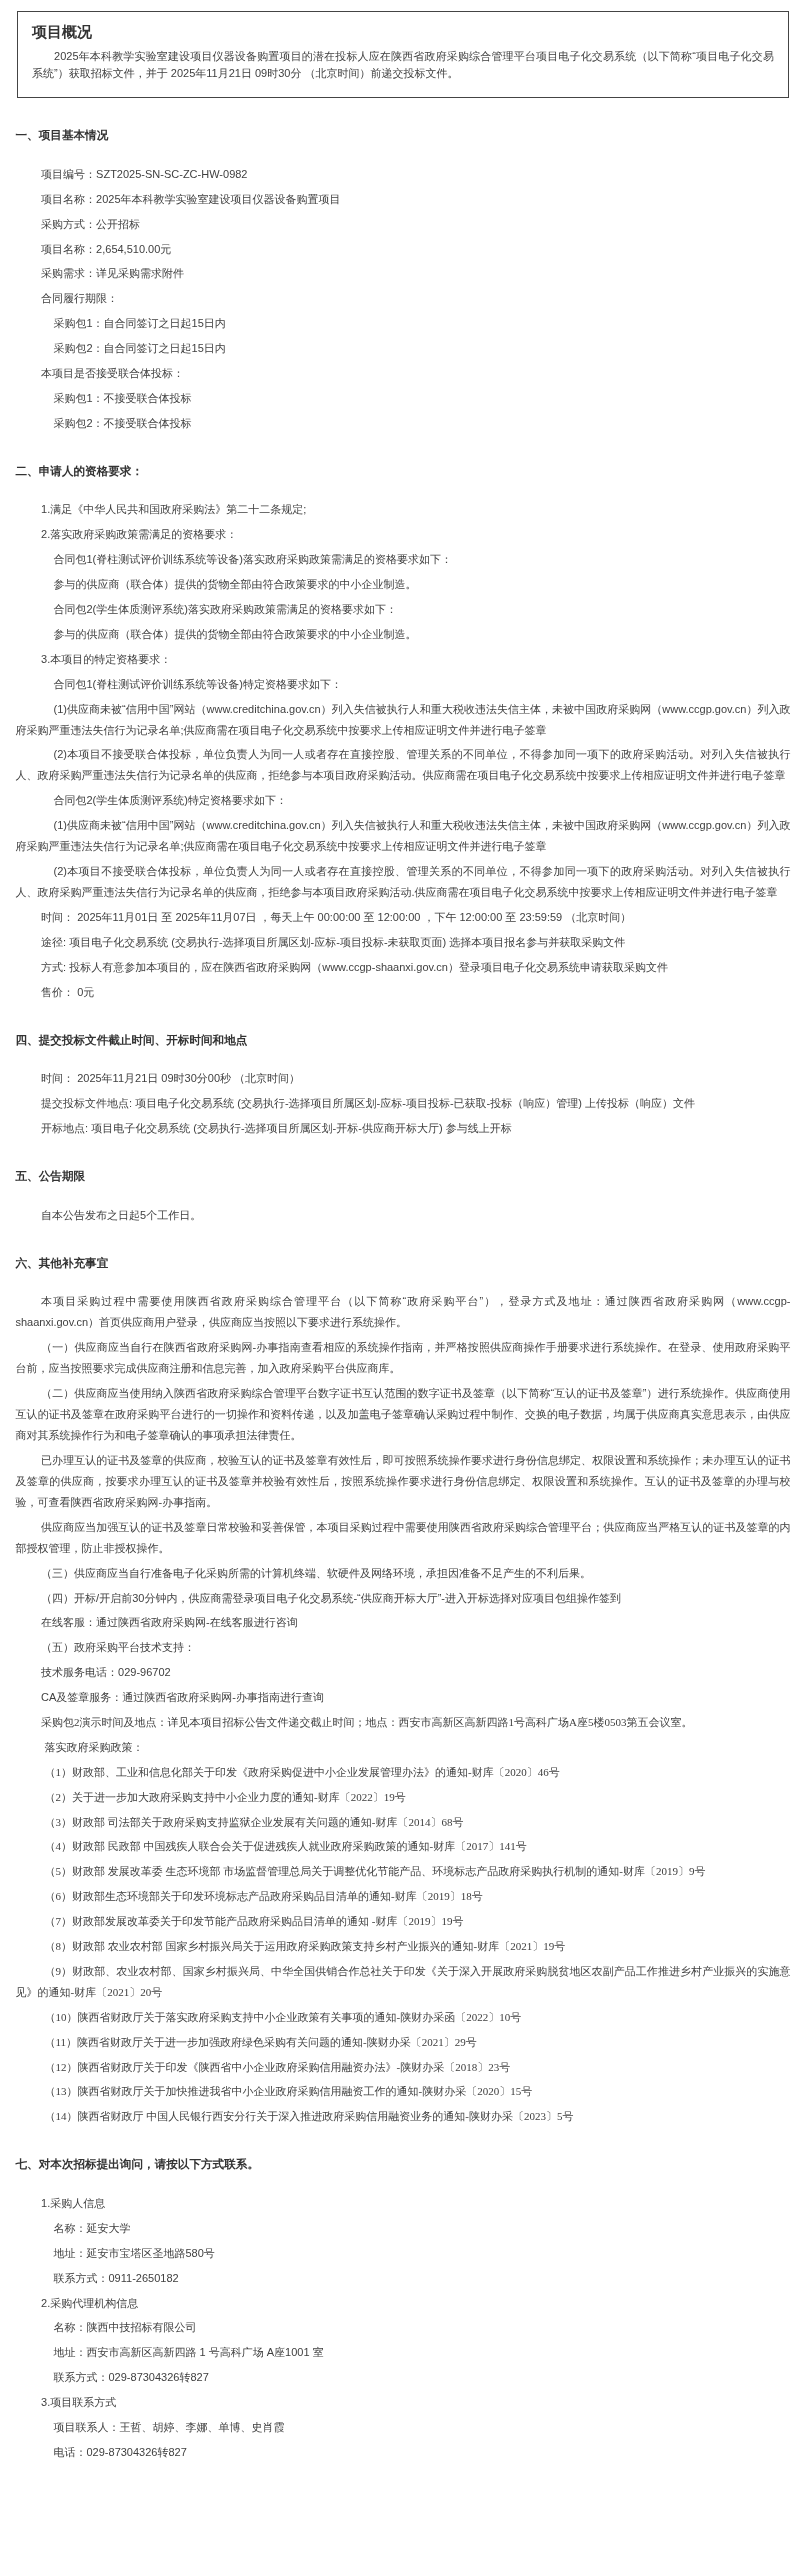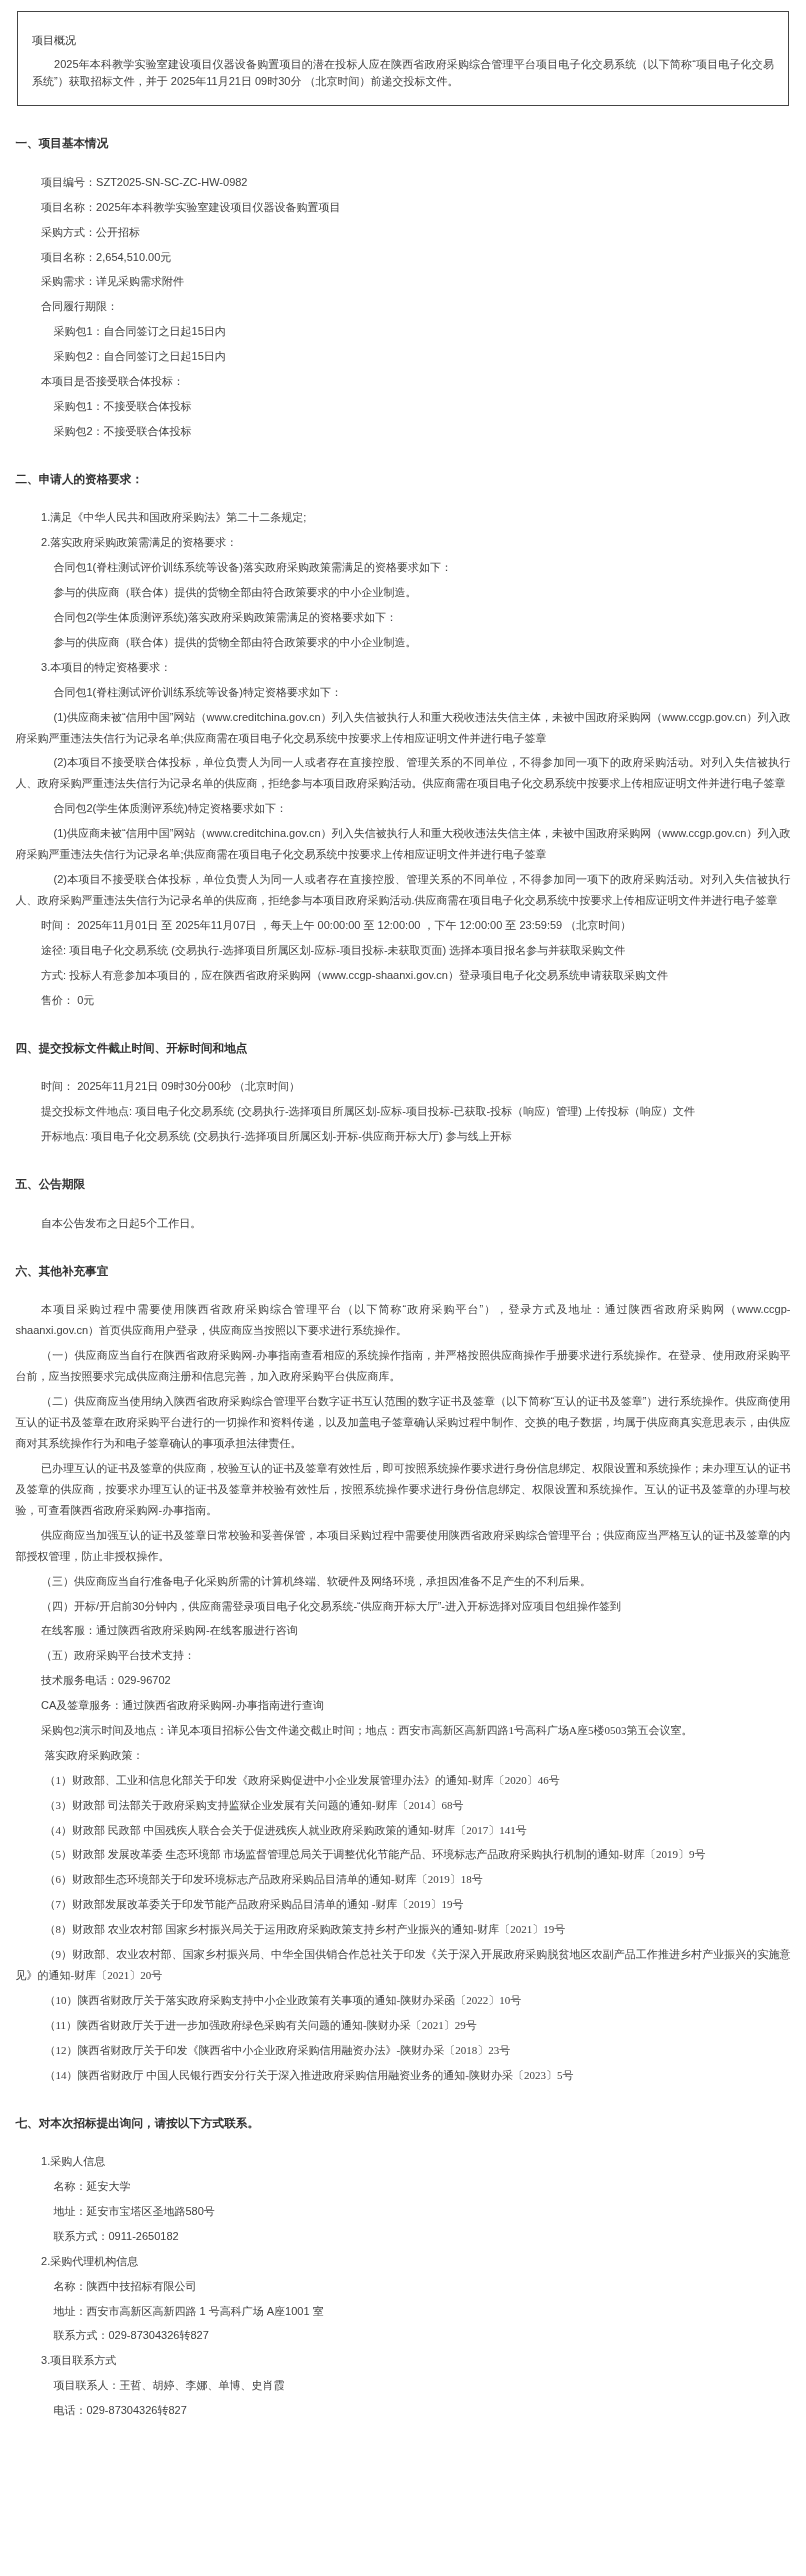--- a/index.html
+++ b/index.html
@@ -8,21 +8,21 @@
     color:#404040;
     width:806px;
   }
   .page{width:775px;margin:0 auto;padding:11px 0 31px 0;}
   
   .ov-box{
     border:0.8px solid #444;
     margin:0 1.6px 7.8px 1.6px;
     padding:11px 14px 15.5px 14px;
   }
-  .ov-title{font-weight:normal;font-size:11px;line-height:18.6px;color:#333;margin-top:8px;}
+  .ov-title{font-weight:bold;font-size:15px;line-height:18.6px;color:#333;}
   .ov-para{
     font-size:11px;line-height:17px;text-indent:2em;margin-top:6.2px;
     text-align:justify;
   }
   
   .doc{padding:0;}
   .blk{font-size:11px;line-height:21px;margin:3.9px 0;text-align:justify;}
   .sec{font-weight:bold;font-size:11.6px;color:#333;margin:26px 0 18.6px 0;text-align:left;}
   .l1{padding-left:25.6px;}
   .l2{padding-left:38px;}
@@ -88,30 +88,32 @@
       <div class="blk ind">供应商应当加强互认的证书及签章日常校验和妥善保管，本项目采购过程中需要使用陕西省政府采购综合管理平台；供应商应当严格互认的证书及签章的内部授权管理，防止非授权操作。</div>
       <div class="blk ind">（三）供应商应当自行准备电子化采购所需的计算机终端、软硬件及网络环境，承担因准备不足产生的不利后果。</div>
       <div class="blk ind">（四）开标/开启前30分钟内，供应商需登录项目电子化交易系统-“供应商开标大厅”-进入开标选择对应项目包组操作签到</div>
       <div class="blk l1">在线客服：通过陕西省政府采购网-在线客服进行咨询</div>
       <div class="blk ind">（五）政府采购平台技术支持：</div>
       <div class="blk l1">技术服务电话：029-96702</div>
       <div class="blk l1">CA及签章服务：通过陕西省政府采购网-办事指南进行查询</div>
       <div class="blk kai">采购包2演示时间及地点：详见本项目招标公告文件递交截止时间；地点：西安市高新区高新四路1号高科广场A座5楼0503第五会议室。</div>
       <div class="blk s1 serif">落实政府采购政策：</div>
       <div class="blk hangs serif">（1）财政部、工业和信息化部关于印发《政府采购促进中小企业发展管理办法》的通知-财库〔2020〕46号</div>
+      <div class="blk hangs serif">（2）关于进一步加大政府采购支持中小企业力度的通知-财库〔2022〕19号</div>
       <div class="blk hangs serif">（3）财政部 司法部关于政府采购支持监狱企业发展有关问题的通知-财库〔2014〕68号</div>
       <div class="blk hangs serif">（4）财政部 民政部 中国残疾人联合会关于促进残疾人就业政府采购政策的通知-财库〔2017〕141号</div>
       <div class="blk hangs serif">（5）财政部 发展改革委 生态环境部 市场监督管理总局关于调整优化节能产品、环境标志产品政府采购执行机制的通知-财库〔2019〕9号</div>
       <div class="blk hangs serif">（6）财政部生态环境部关于印发环境标志产品政府采购品目清单的通知-财库〔2019〕18号</div>
       <div class="blk hangs serif">（7）财政部发展改革委关于印发节能产品政府采购品目清单的通知 -财库〔2019〕19号</div>
       <div class="blk hangs serif">（8）财政部 农业农村部 国家乡村振兴局关于运用政府采购政策支持乡村产业振兴的通知-财库〔2021〕19号</div>
       <div class="blk hangs serif">（9）财政部、农业农村部、国家乡村振兴局、中华全国供销合作总社关于印发《关于深入开展政府采购脱贫地区农副产品工作推进乡村产业振兴的实施意见》的通知-财库〔2021〕20号</div>
       <div class="blk hangs serif">（10）陕西省财政厅关于落实政府采购支持中小企业政策有关事项的通知-陕财办采函〔2022〕10号</div>
       <div class="blk hangs serif">（11）陕西省财政厅关于进一步加强政府绿色采购有关问题的通知-陕财办采〔2021〕29号</div>
       <div class="blk hangs serif">（12）陕西省财政厅关于印发《陕西省中小企业政府采购信用融资办法》-陕财办采〔2018〕23号</div>
+      <div class="blk hangs serif">（13）陕西省财政厅关于加快推进我省中小企业政府采购信用融资工作的通知-陕财办采〔2020〕15号</div>
       <div class="blk hangs serif">（14）陕西省财政厅 中国人民银行西安分行关于深入推进政府采购信用融资业务的通知-陕财办采〔2023〕5号</div>
       <div class="blk sec">七、对本次招标提出询问，请按以下方式联系。</div>
       <div class="blk l1">1.采购人信息</div>
       <div class="blk l2">名称：延安大学</div>
       <div class="blk l2">地址：延安市宝塔区圣地路580号</div>
       <div class="blk l2">联系方式：0911-2650182</div>
       <div class="blk l1">2.采购代理机构信息</div>
       <div class="blk l2">名称：陕西中技招标有限公司</div>
       <div class="blk l2">地址：西安市高新区高新四路 1 号高科广场 A座1001 室</div>
       <div class="blk l2">联系方式：029-87304326转827</div>

